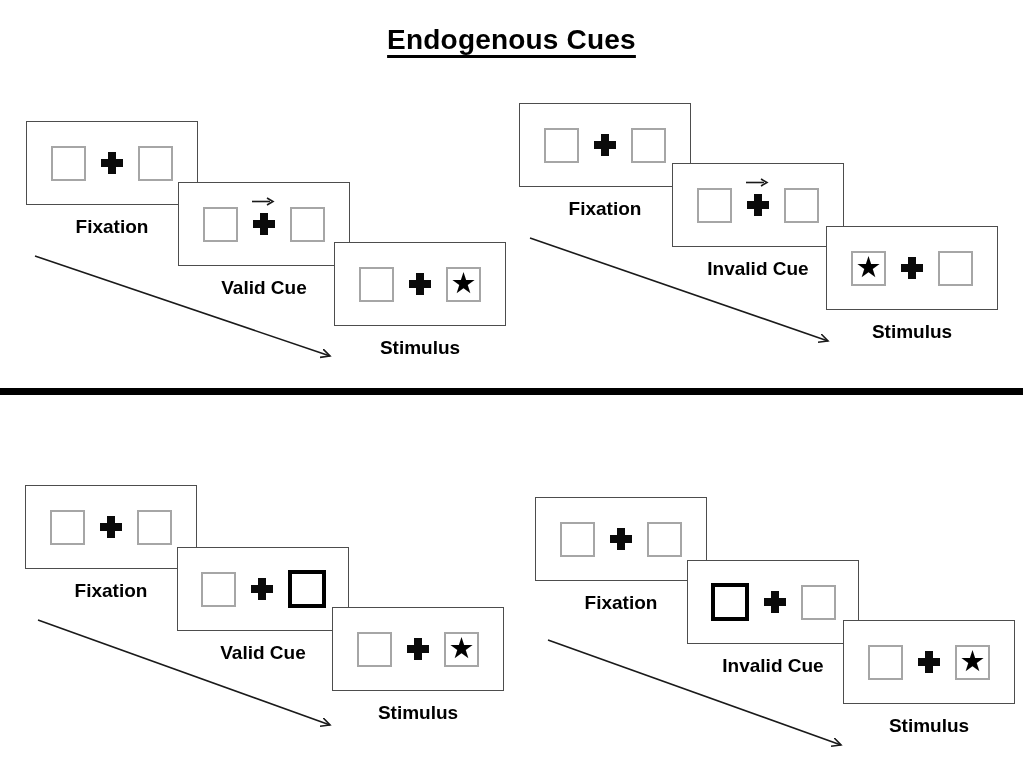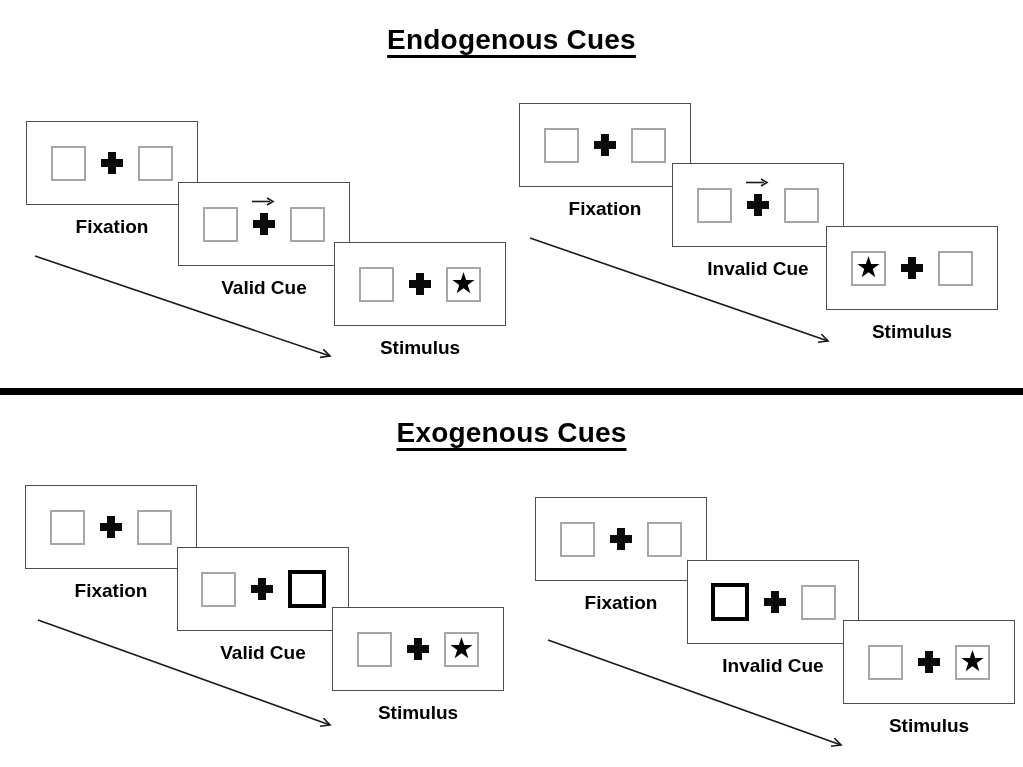--- a/index.html
+++ b/index.html
@@ -47,21 +47,20 @@
   .g100{left:25px;top:485px}  .g101{left:177px;top:547px}  .g102{left:332px;top:607px}
   .g110{left:535px;top:497px} .g111{left:687px;top:560px}  .g112{left:843px;top:620px}
   #arrows{position:absolute;left:0;top:0;z-index:5;pointer-events:none;}
 </style>
 </head>
 <body>
 
 <div id="stage">
 
   <div class="title t-endo">Endogenous Cues</div>
-  <div class="title t-exo">Exogenous Cues</div>
   <div class="divider"></div>
 
   <svg id="arrows" width="1023" height="767">
     <defs>
       <marker id="ah" markerWidth="12" markerHeight="12" refX="9" refY="4.5" orient="auto" markerUnits="userSpaceOnUse">
         <path d="M0,0 L9,4.5 L0,9" fill="none" stroke="#1a1a1a" stroke-width="1.6"></path>
       </marker>
     </defs>
     <line x1="35" y1="256" x2="330" y2="356" stroke="#1a1a1a" stroke-width="1.6" marker-end="url(#ah)"></line>
     <line x1="530" y1="238" x2="828" y2="341" stroke="#1a1a1a" stroke-width="1.6" marker-end="url(#ah)"></line>

